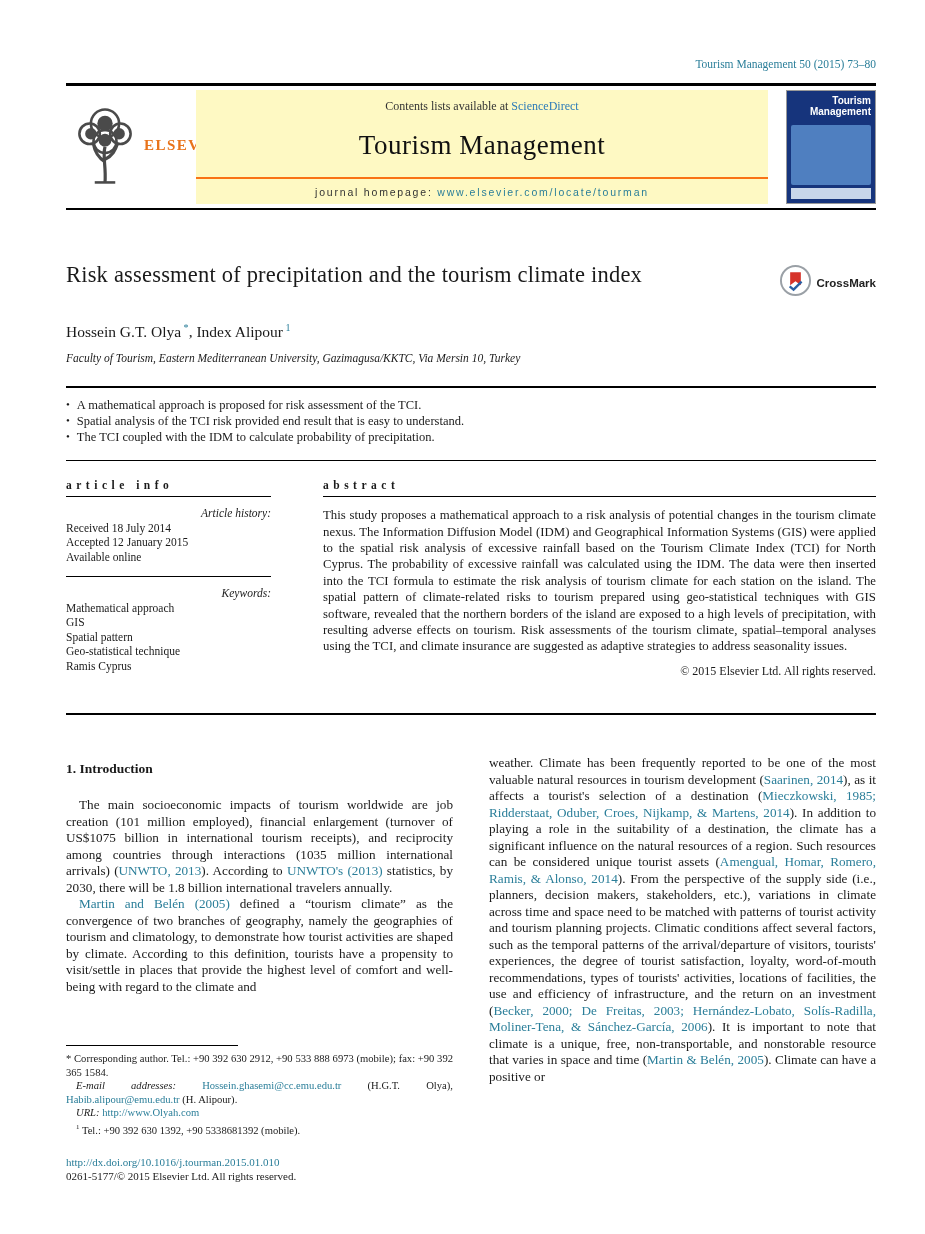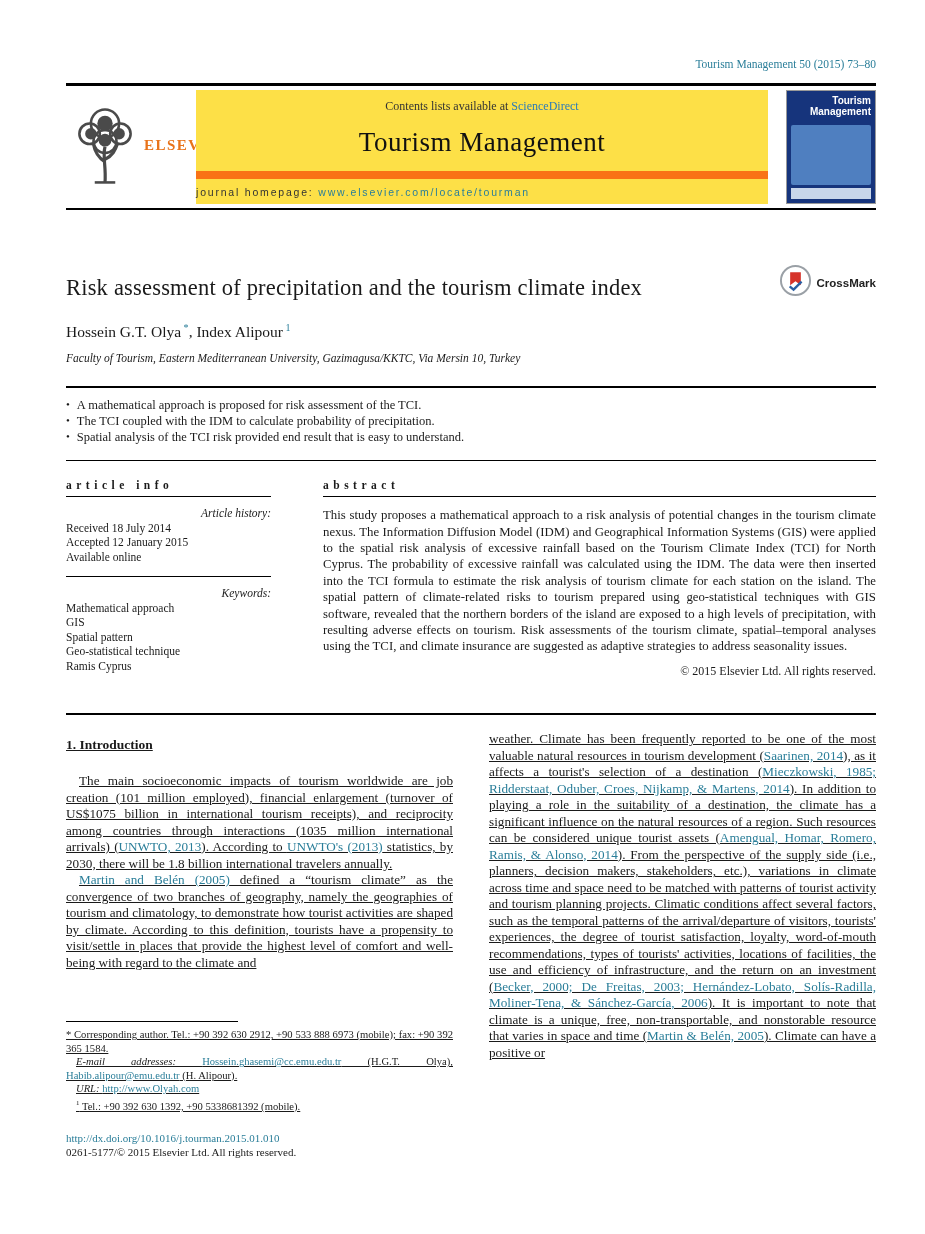--- a/index.html
+++ b/index.html
@@ -16,33 +16,33 @@
 
   .jref { text-align:right; font-size:11.5px; color:#2a7e99; margin-bottom:13px; }
 
   .rule-thick { height:2.5px; background:#000; }
   .rule-thin  { height:1px; background:#000; }
 
   
   .header-row { display:flex; gap:18px; padding:4px 0; height:114px; }
   .elsevier { width:112px; display:flex; align-items:center; justify-content:space-between; padding:2px 0 4px; }
   .elsevier-word { color:#e8731a; font-weight:bold; font-size:15px; letter-spacing:1.5px; font-family:"Liberation Serif", serif; }
-  .header-box { flex:1; background:#fde047; display:flex; flex-direction:column; align-items:center; justify-content:space-between; padding-top:9px; }
+  .header-box { flex:1; background:#fef9c3; display:flex; flex-direction:column; align-items:center; justify-content:space-between; padding-top:9px; }
   .contents-line { font-size:12px; color:#333; }
   .journal-title { font-size:27px; color:#111; letter-spacing:0.5px; }
-  .homepage-line { width:100%; border-top:8px solid #f97316; padding:7px 0 6px; text-align:left;
+  .homepage-line { width:100%; border-top:2px solid #f97316; padding:7px 0 6px; text-align:center;
                    font-family:"Liberation Sans", sans-serif; font-size:10.5px; letter-spacing:1.8px; color:#333; box-sizing:border-box; }
   .cover { width:88px; border:1px solid #999; background:#16347c; position:relative; overflow:hidden; }
   .cover-band { position:absolute; top:4px; right:4px; left:4px; text-align:right;
                 color:#fff; font-family:"Liberation Sans", sans-serif; font-weight:bold; font-size:10px; line-height:11px; }
   .cover-photo { position:absolute; left:4px; right:4px; top:34px; bottom:18px; background:#4f7fc0; border-radius:2px; }
   .cover-photo2 { position:absolute; left:4px; right:4px; bottom:4px; height:11px; background:#c8d6ea; }
 
   
-  .title-row { display:flex; justify-content:space-between; align-items:flex-end; margin-top:52px; }
+  .title-row { display:flex; justify-content:space-between; align-items:flex-start; margin-top:52px; }
   .article-title { font-size:22.5px; font-weight:400; margin:0; letter-spacing:0.2px; }
   .crossmark { display:flex; align-items:center; gap:5px; margin-top:2px; flex:0 0 auto; cursor:pointer; }
   .crossmark-label { font-family:"Liberation Sans", sans-serif; font-size:11.5px; font-weight:bold; color:#222; }
   .authors { margin-top:21px; font-size:15.5px; }
   .affiliation { margin-top:11px; font-size:11.5px; font-style:italic; }
 
   
   .sec-heading { font-size:11.5px; font-weight:bold; letter-spacing:4.5px; padding:6px 0 5px; }
   .hl-top { margin-top:22px; }
   .hl-items { padding:9px 0 15px; }
@@ -52,21 +52,21 @@
   
   .info-abs { display:flex; gap:52px; margin-top:12px; border-bottom:2.5px solid #000; padding-bottom:28px; }
   .info-col { width:205px; flex:0 0 auto; }
   .abs-col { flex:1; }
   .info-block { font-size:11.5px; line-height:14.5px; padding:9px 0 12px; }
   .info-label { font-style:italic;text-align:right; }
   .abs-text { margin-top:10px; font-size:12.8px; line-height:16.4px; text-align:justify; }
   .abs-copyright { text-align:right; margin-top:9px; font-size:12px; }
 
   
-  .body-cols { display:flex; gap:36px; margin-top:16px; min-height:382px;text-decoration:underline; }
+  .body-cols { display:flex; gap:36px; margin-top:40px; min-height:382px; }
   .bcol { flex:1; display:flex; flex-direction:column; }
   .section-heading { font-size:13.5px; font-weight:bold; margin:6px 0 20px; }
   .bp { font-size:13.2px; line-height:16.5px; text-align:justify; margin:0; }
   .indent { text-indent:13px; }
 
   
   .footnotes { margin-top:auto; padding-top:6px; }
   .fn-rule { width:172px; height:1px; background:#000; margin-bottom:6px; }
   .fn { font-size:10.6px; line-height:13.6px; text-align:justify; }
 
@@ -140,22 +140,22 @@
     </div>
   </div>
 
   <div class="authors"><span>Hossein G.T. Olya</span><sup class="lnk"> *</sup><span>, Index Alipour</span><sup class="lnk"> 1</sup></div>
   <div class="affiliation">Faculty of Tourism, Eastern Mediterranean University, Gazimagusa/KKTC, Via Mersin 10, Turkey</div>
 
   <div class="rule-thin hl-top"></div>
   <div class="rule-thin"></div>
   <div class="hl-items">
     <div class="hl-item">A mathematical approach is proposed for risk assessment of the TCI.</div>
+    <div class="hl-item">Spatial analysis of the TCI risk provided end result that is easy to understand.</div>
     <div class="hl-item">The TCI coupled with the IDM to calculate probability of precipitation.</div>
-    <div class="hl-item">Spatial analysis of the TCI risk provided end result that is easy to understand.</div>
   </div>
   <div class="rule-thin"></div>
 
   <div class="info-abs">
 
     <div class="info-col">
       <div class="sec-heading">article info</div>
       <div class="rule-thin"></div>
       <div class="info-block">
         <div class="info-label">Article history:</div>

